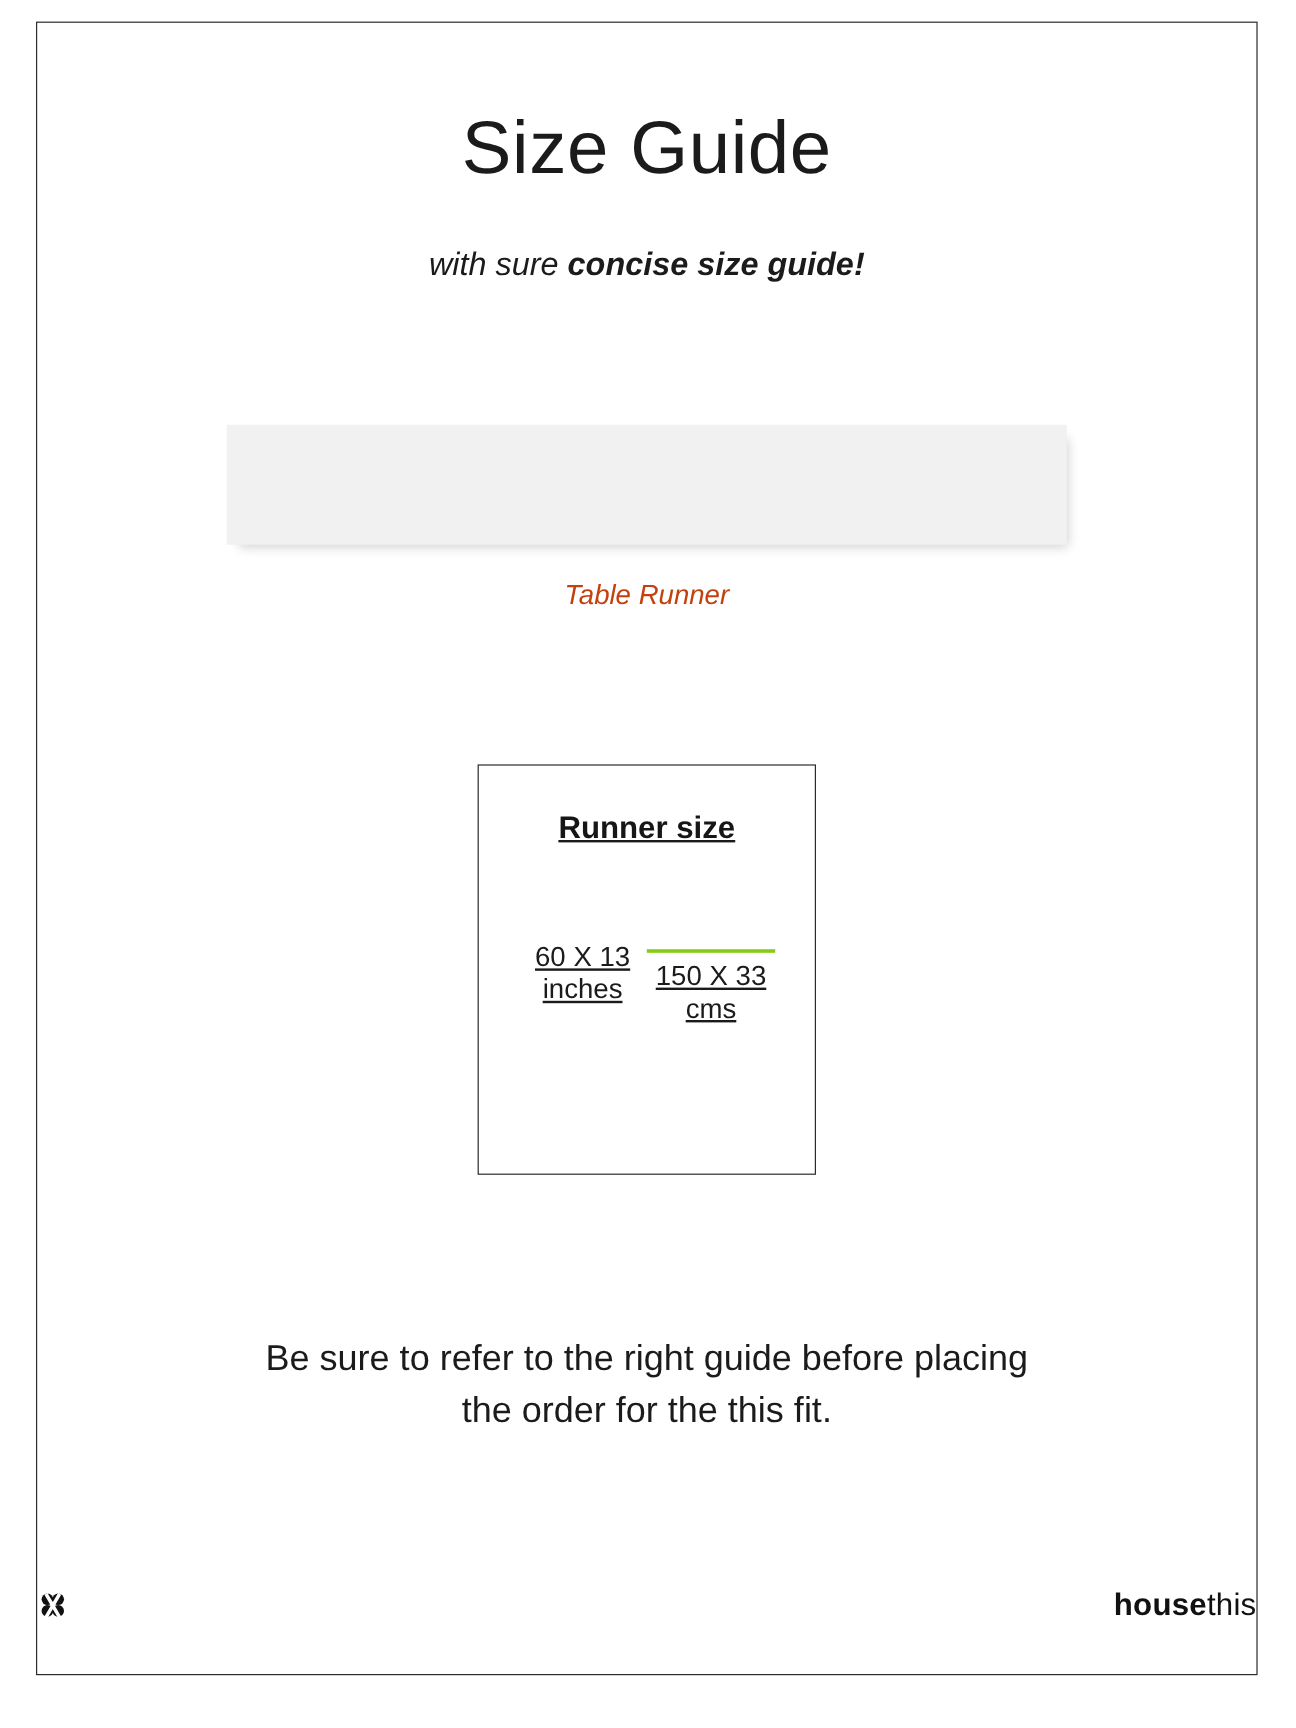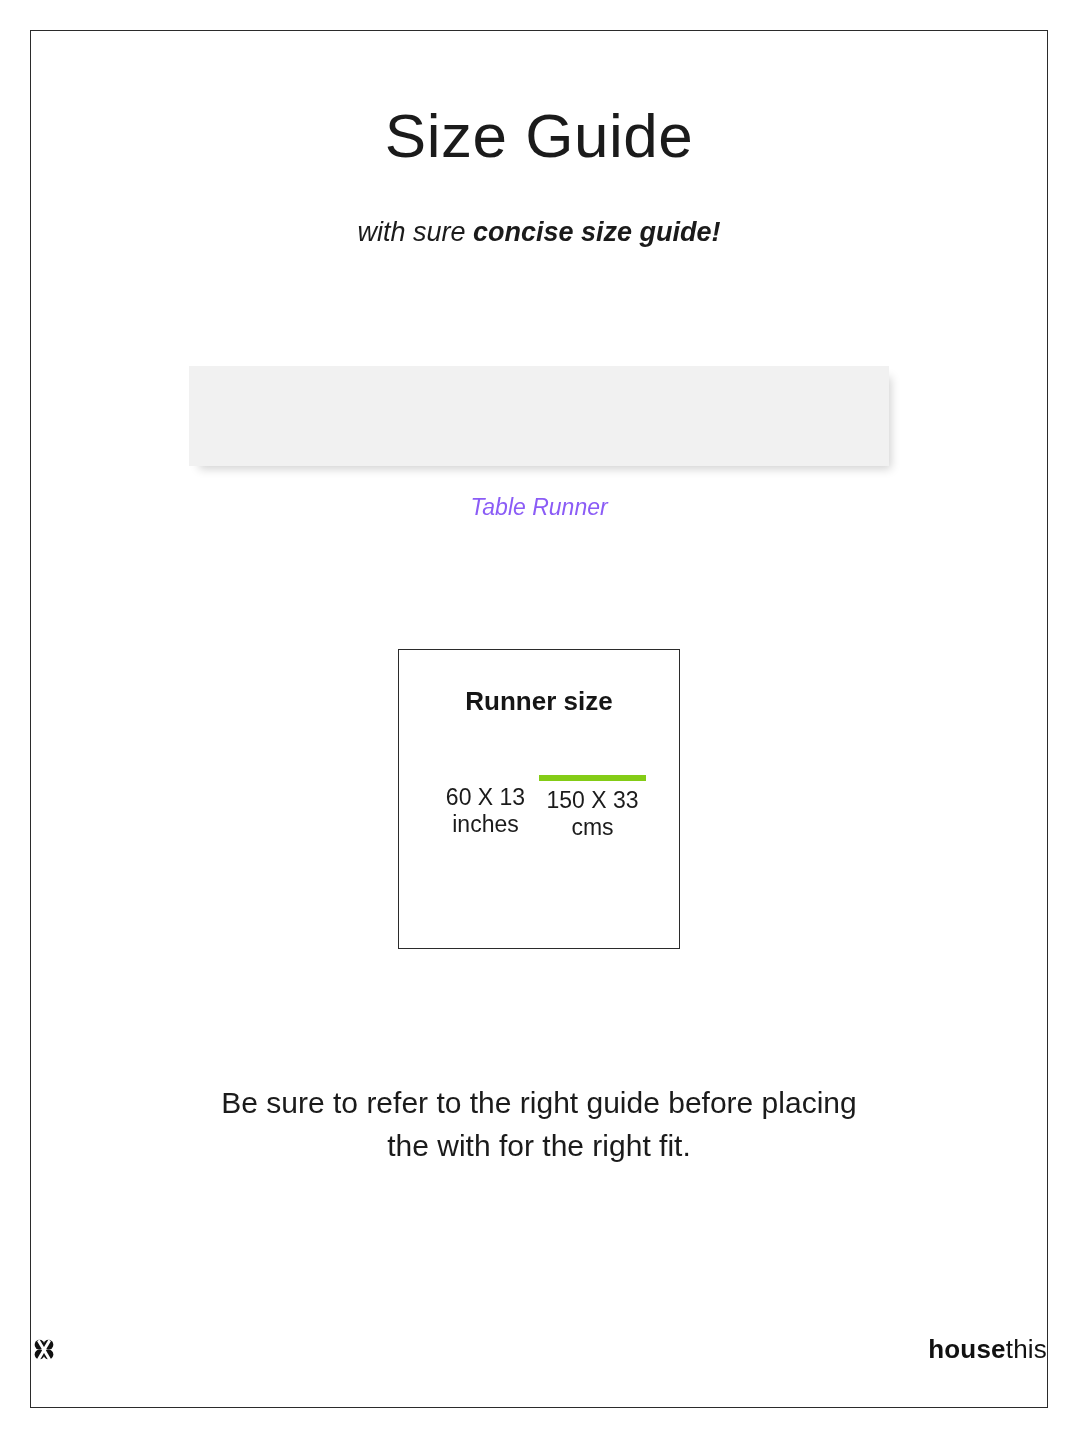--- a/index.html
+++ b/index.html
@@ -12,21 +12,21 @@
     height: 1440px;
     font-family: "Liberation Sans", sans-serif;
     color: #1a1a1a;
     position: relative;
     overflow: hidden;
   }
 
   .page-frame {
     position: absolute;
     left: 30px;
-    top: 30px;
+    top: 18px;
     width: 1018px;
     height: 1378px;
     border: 1px solid #2b2b2b;
     box-sizing: border-box;
     background: #ffffff;
   }
 
   .content {
     position: absolute;
     left: 0;
@@ -76,32 +76,33 @@
     height: 100px;
     background: #f1f1f1;
     box-shadow: 6px 7px 9px -4px rgba(0,0,0,0.18);
     position: relative;
   }
 
   .runner-caption {
     margin-top: 28px;
     font-size: 23px;
     font-style: italic;
-    color: #8b5cf6;
+    color: #c2410c;
   }
 
   .size-box {
     margin-top: 128px;
     width: 282px;
-    height: 300px;
+    height: 342px;
     border: 1px solid #2b2b2b;
     box-sizing: border-box;
     display: flex;
     flex-direction: column;
     align-items: center;
+    text-decoration: underline;
   }
 
   .size-box-title {
     margin-top: 36px;
     font-size: 26px;
     font-weight: bold;
     color: #161616;
   }
 
   .size-values {
@@ -112,21 +113,22 @@
     align-items: center;
   }
   .size-value {
     font-size: 23px;
     color: #1b1b1b;
     padding: 6px 0;
     text-align: center;
     width: 100%;
   }
   .size-value + .size-value {
-    border-top: 6px solid #84cc16;
+    border-top: 3px solid #84cc16;
+    margin-top: 28px;
   }
 
   .footer-note {
     margin-top: 132px;
     font-size: 30px;
     line-height: 1.45;
     text-align: center;
     color: #1b1b1b;
     max-width: 820px;
   }
@@ -179,21 +181,21 @@
     <div class="size-box">
       <div class="size-box-title">Runner size</div>
       <div class="size-values">
         <div class="size-value">60 X 13 inches</div>
         <div class="size-value">150 X 33 cms</div>
       </div>
     </div>
 
     <div class="footer-note">
       <span class="footer-note-line">Be sure to refer to the right guide before placing</span>
-      <span class="footer-note-line">the with for the right fit.</span>
+      <span class="footer-note-line">the order for the this fit.</span>
     </div>
 
     <div class="brand">
       <svg class="brand-mark" viewBox="0 0 32 32" aria-hidden="true">
         <g fill="#111111">
           <circle cx="10.5" cy="9.5" r="6"></circle>
           <circle cx="21.5" cy="9.5" r="6"></circle>
           <circle cx="10.5" cy="21.5" r="6"></circle>
           <circle cx="21.5" cy="21.5" r="6"></circle>
           <rect x="14.2" y="2" width="3.6" height="28" transform="rotate(30 16 16)" fill="#ffffff"></rect>

